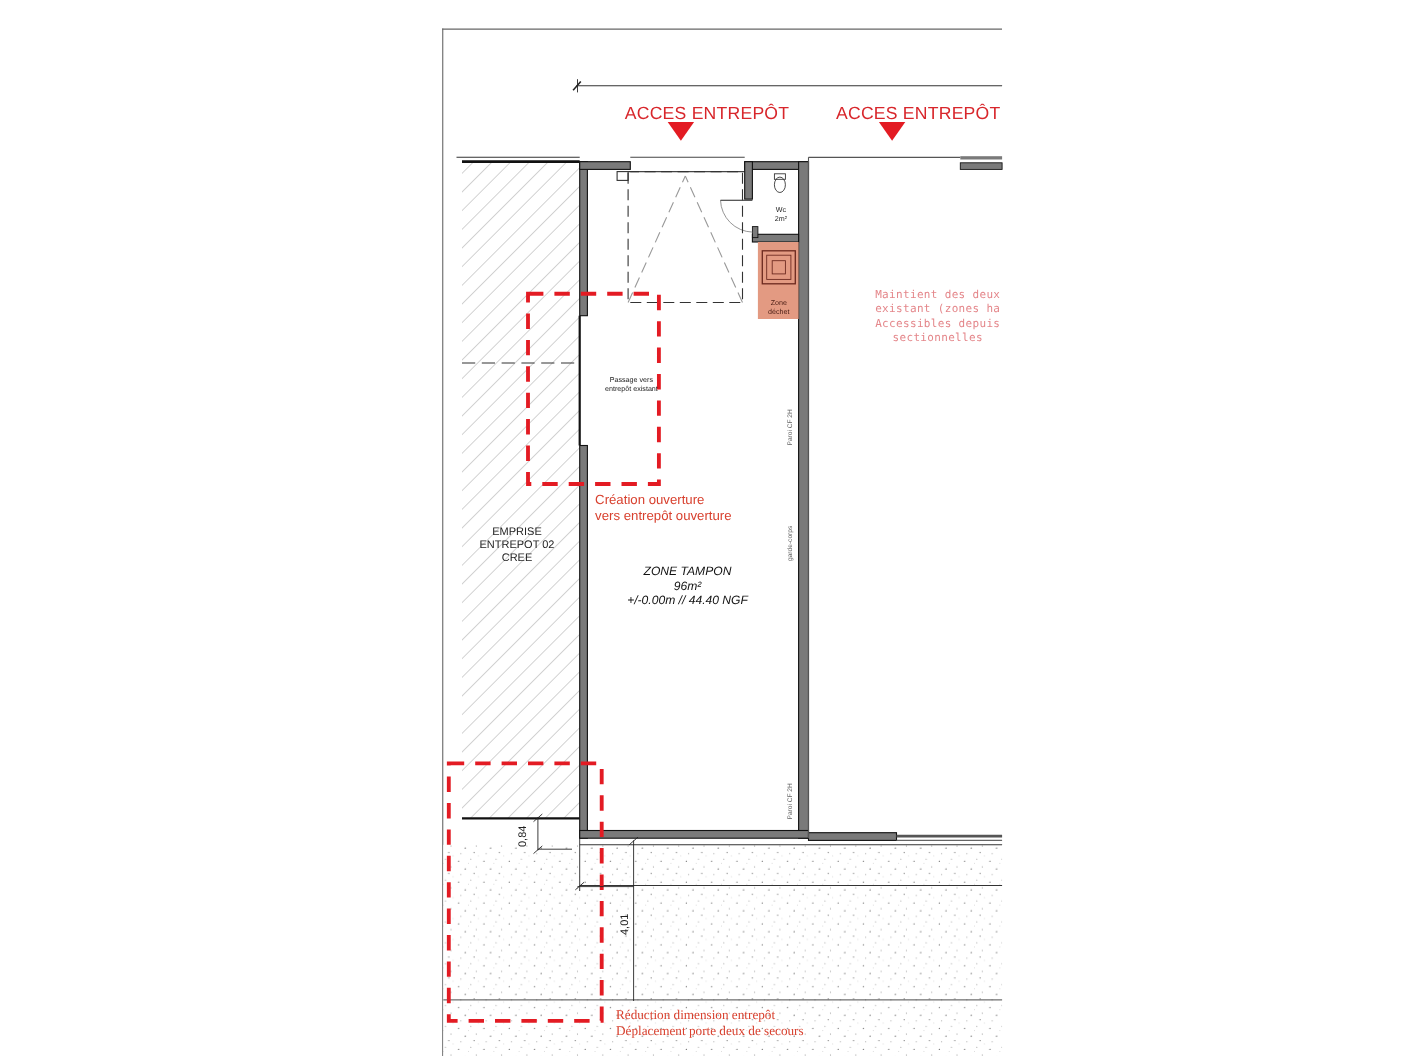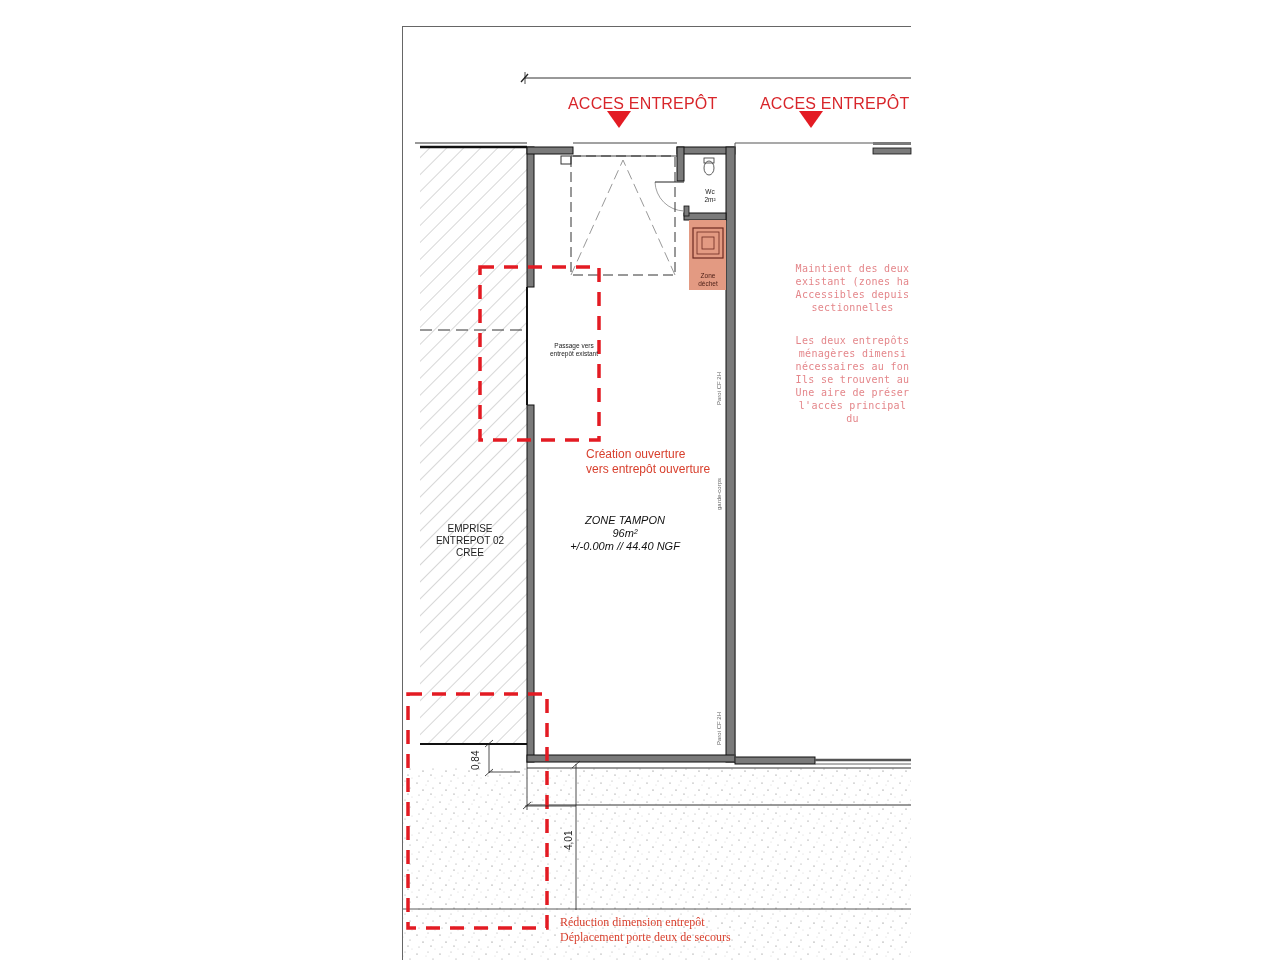--- a/index.html
+++ b/index.html
@@ -147,57 +147,49 @@
 <div class="lbl tiny" style="left:690px; top:272px; width:36px; color:#4a1d14;">
   <div>Zone</div>
   <div>déchet</div>
 </div>
 
 <div class="lbl tiny dark" style="left:534px; top:342px; width:80px;">
   <div>Passage vers</div>
   <div>entrepôt existant</div>
 </div>
 
-<div class="lbl mid dark" style="left:425px; top:478px; width:90px; background:rgba(255,255,255,0.0);margin-top:45px;">
+<div class="lbl mid dark" style="left:425px; top:478px; width:90px; background:rgba(255,255,255,0.0);">
   <div>EMPRISE</div>
   <div>ENTREPOT 02</div>
   <div>CREE</div>
 </div>
 
 <div class="lbl zone" style="left:550px; top:514px; width:150px;font-style:italic;">
   <div>ZONE TAMPON</div>
   <div>96m²</div>
   <div>+/-0.00m // 44.40 NGF</div>
 </div>
 
 <div class="lbl vert" style="left:716px; top:405px;">Paroi CF 2H</div>
 <div class="lbl vert" style="left:716px; top:510px;">garde-corps</div>
 <div class="lbl vert" style="left:716px; top:745px;">Paroi CF 2H</div>
 
-<div class="lbl redtxt" style="left:541px; top:447px;margin-left:45px;">
+<div class="lbl redtxt" style="left:541px; top:447px;">
   <div>Création ouverture</div>
   <div>vers entrepôt ouverture</div>
 </div>
 
 <div class="lbl redtxt" style="left:560px; top:915px;font-family:Liberation Serif, serif;">
   <div>Réduction dimension entrepôt</div>
   <div>Déplacement porte deux de secours</div>
 </div>
 
 <div class="lbl dim" style="left:470px; top:770px;">0,84</div>
 <div class="lbl dim" style="left:563px; top:850px;">4,01</div>
 
 <div class="notes-clip">
   <div class="note p">
     <div>Maintient des deux</div>
     <div>existant (zones ha</div>
     <div>Accessibles depuis</div>
     <div>sectionnelles</div>
   </div>
-  <div class="note p">
-    <div>Les deux entrepôts</div>
-    <div>ménagères dimensi</div>
-    <div>nécessaires au fon</div>
-    <div>Ils se trouvent au</div>
-    <div>Une aire de préser</div>
-    <div>l'accès principal du</div>
-  </div>
 </div>
 
 </body></html>

